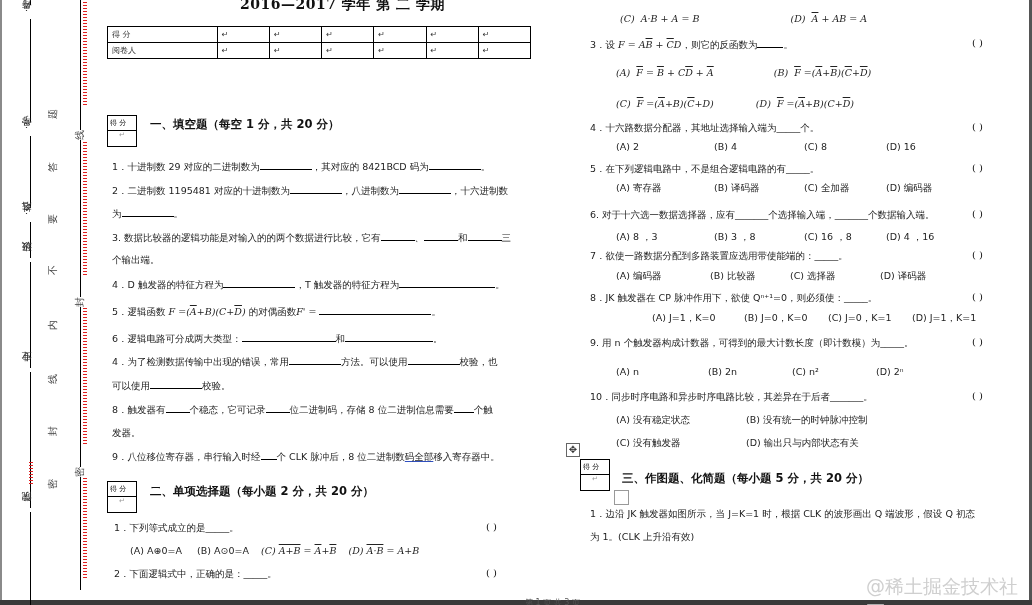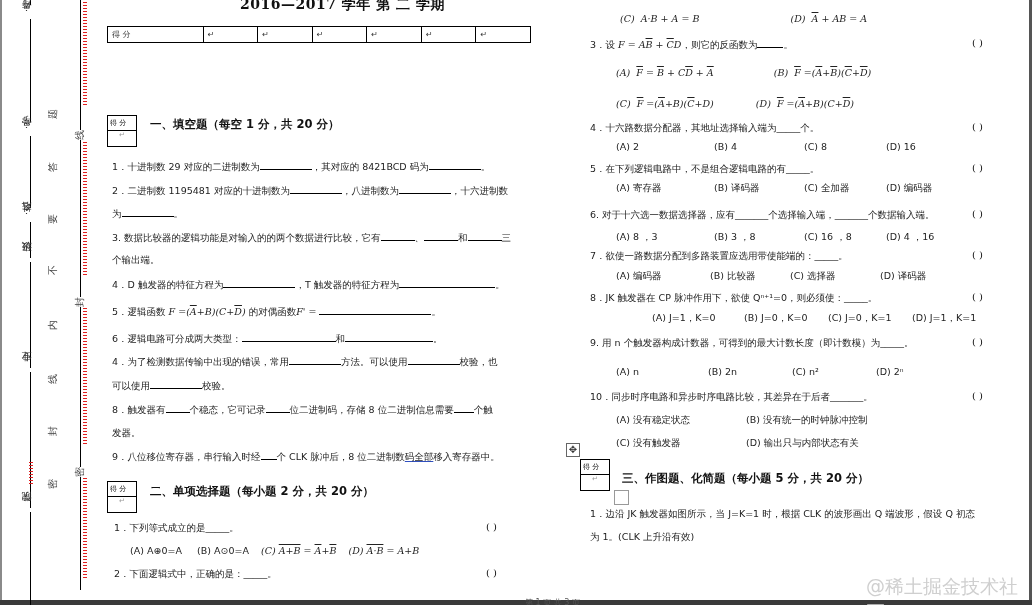--- a/index.html
+++ b/index.html
@@ -77,20 +77,29 @@
   <tbody>
   <tr>
     <td>得 分</td>
     <td class="mark">↵</td>
         <td class="mark">↵</td>
     <td class="mark">↵</td>
         <td class="mark">↵</td>
     <td class="mark">↵</td>
         <td class="mark">↵</td>
   </tr>
+  <tr>
+    <td>阅卷人</td>
+    <td class="mark">↵</td>
+        <td class="mark">↵</td>
+    <td class="mark">↵</td>
+        <td class="mark">↵</td>
+    <td class="mark">↵</td>
+        <td class="mark">↵</td>
+  </tr>
 </tbody>
   </table>
 
 <div class="scorebox" style="left:107px;top:115px">
   <div class="r1">得 分</div>
     <div class="r2">↵</div>
 </div>
 <div class="sec-title" style="left:150px;top:117px">一、填空题（每空 1 分，共 20 分）</div>
 
 <div class="line" style="left:112px;top:160px">

